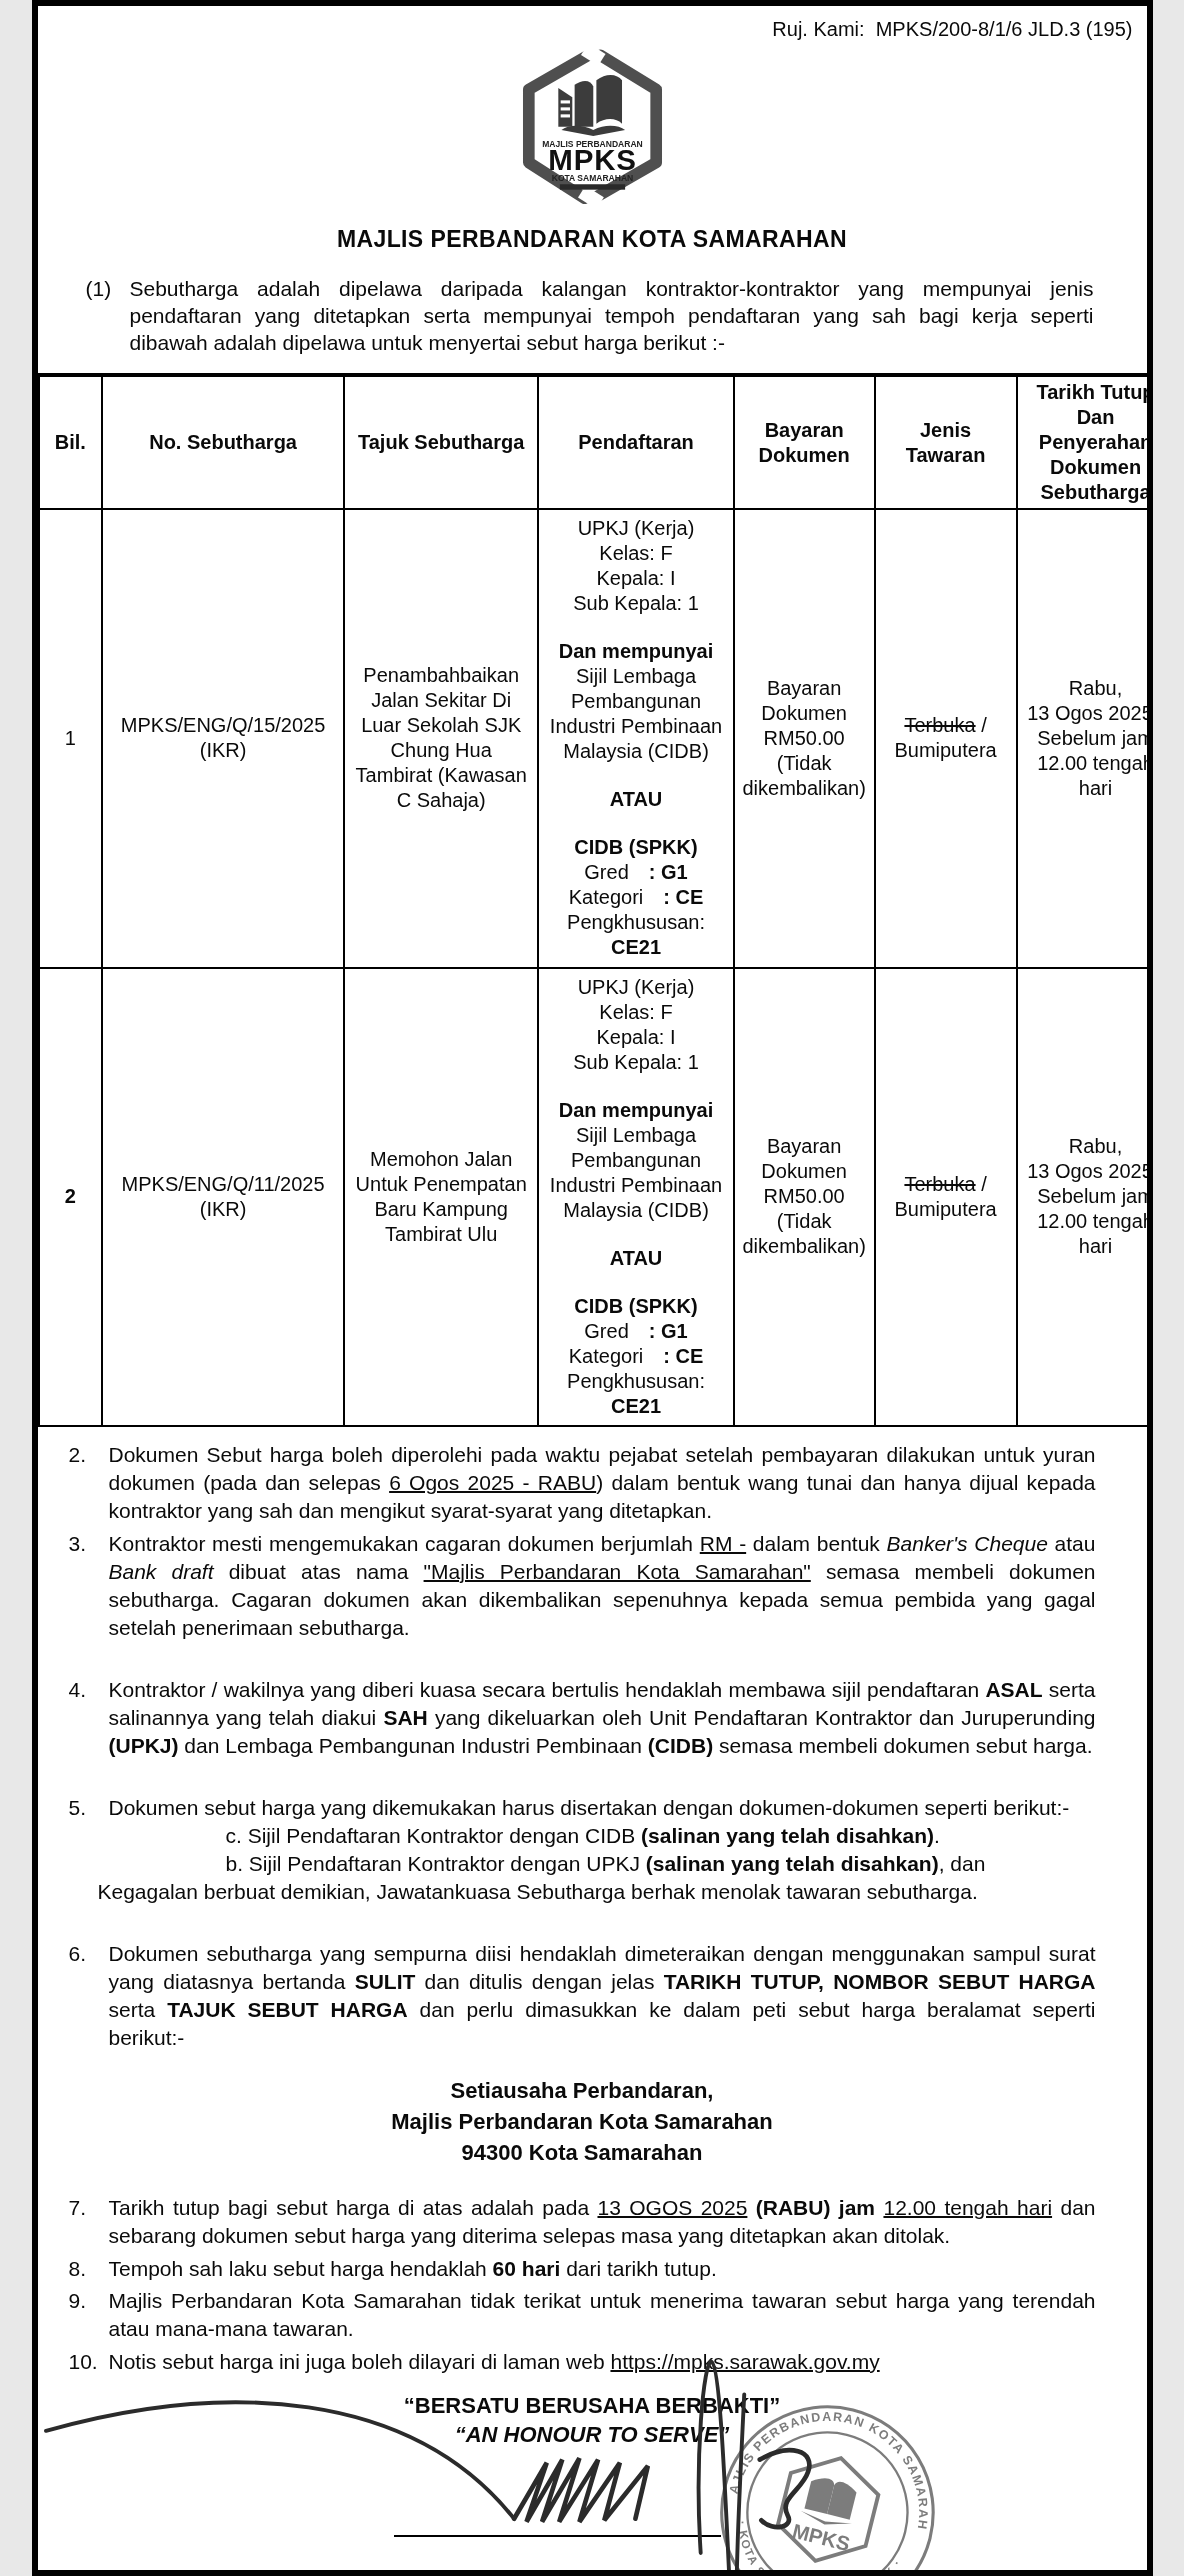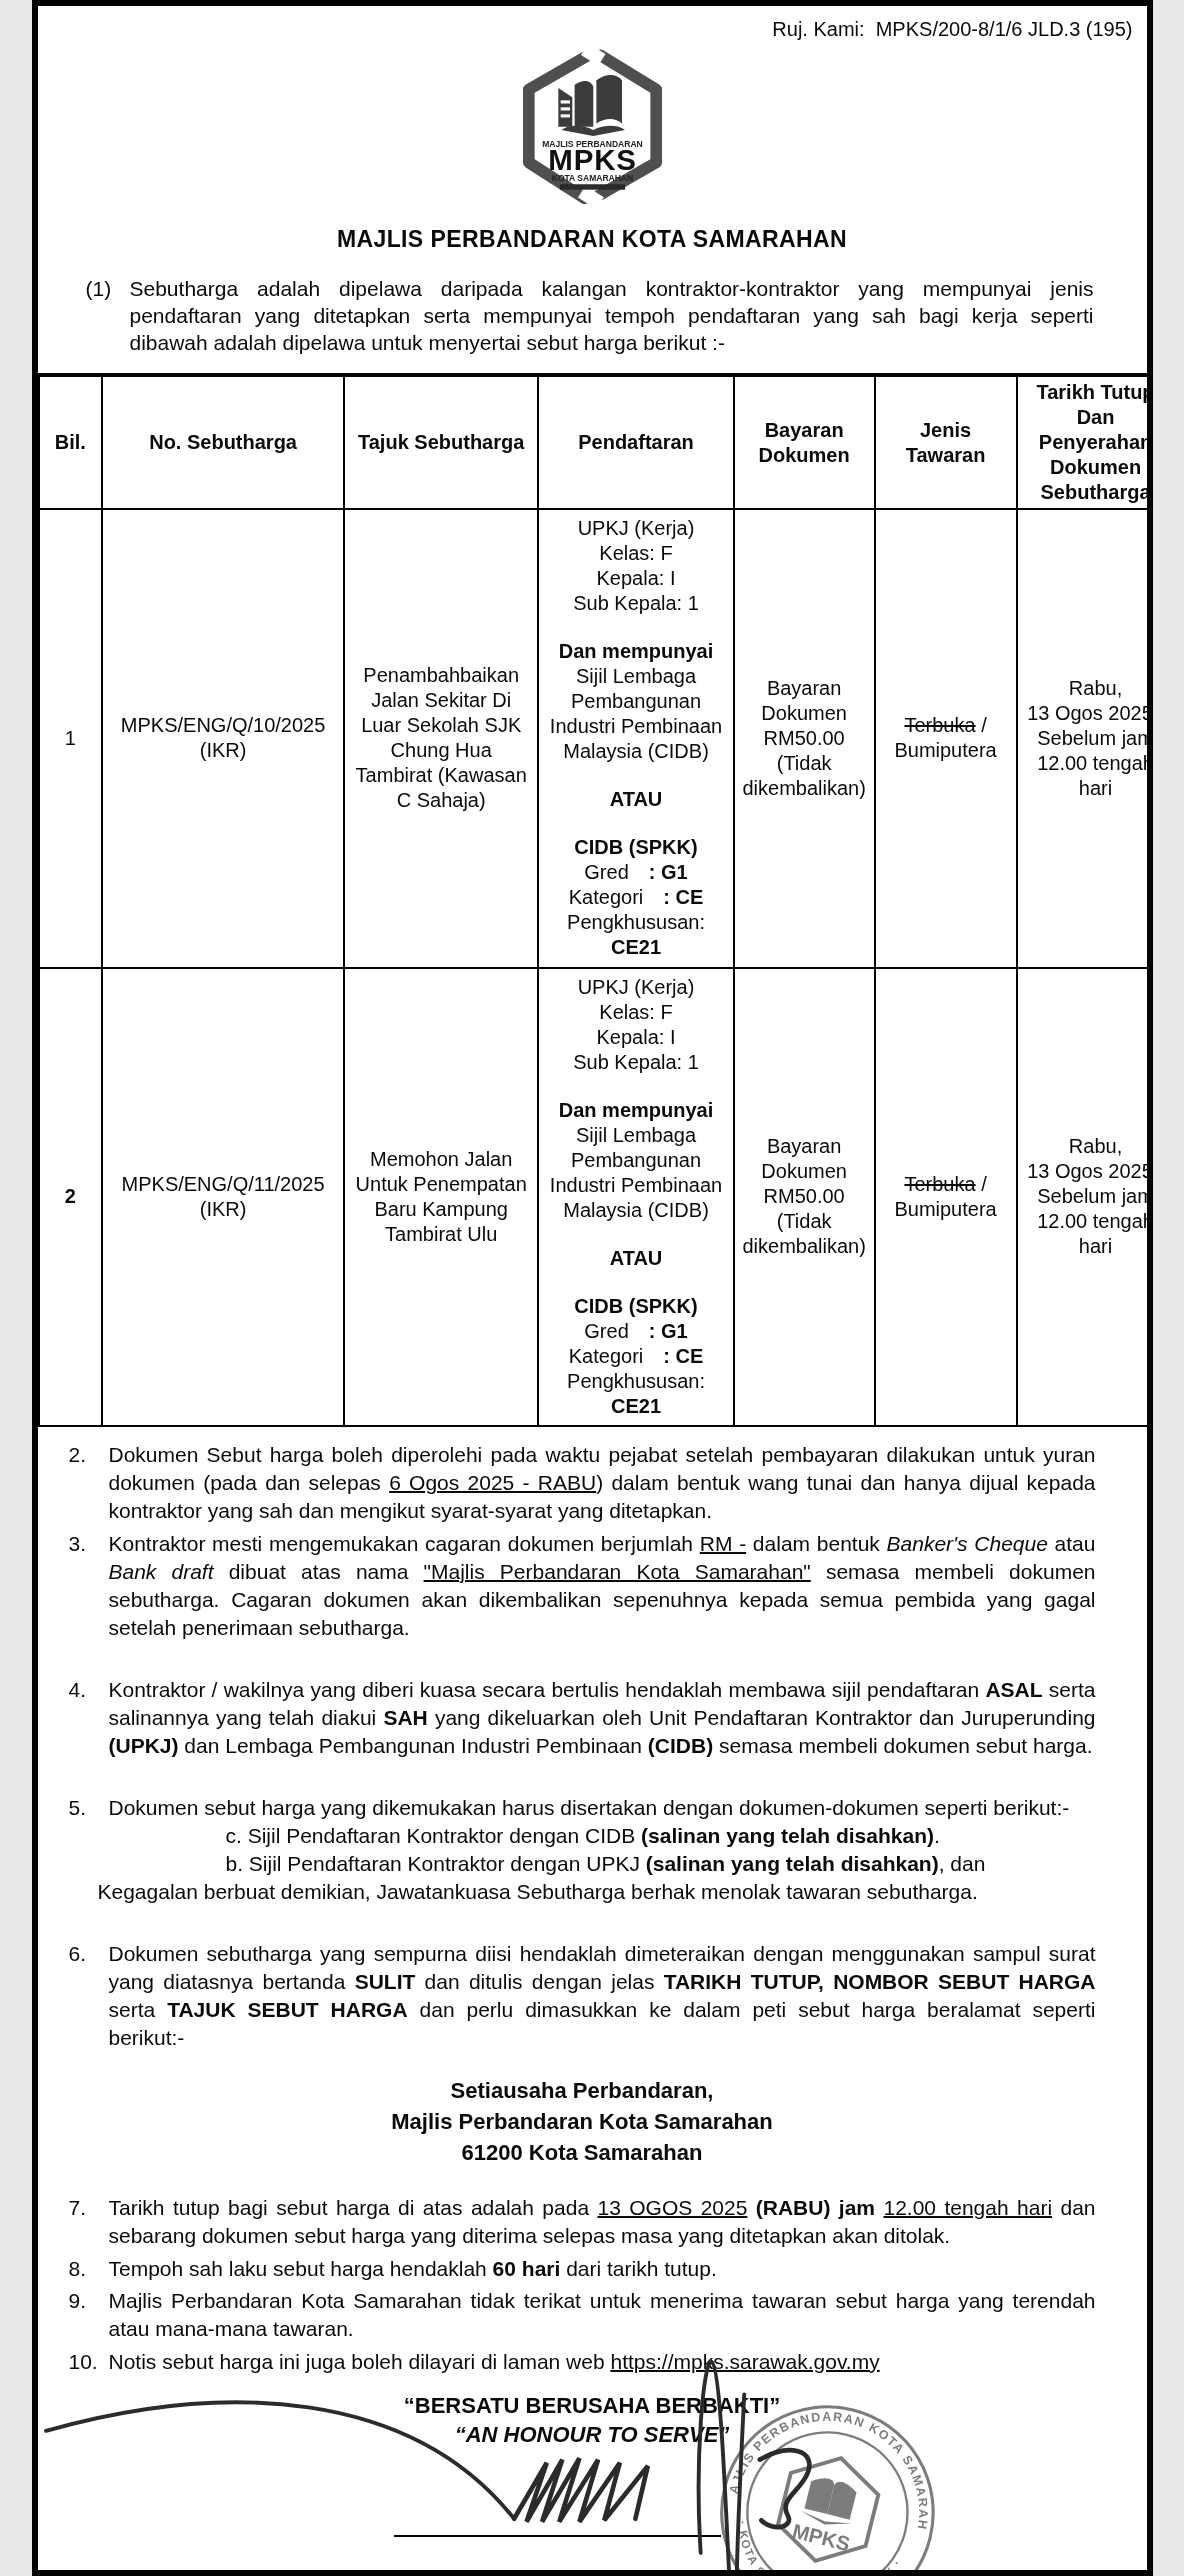--- a/index.html
+++ b/index.html
@@ -130,21 +130,21 @@
         <th>Pendaftaran</th>
         <th>Bayaran Dokumen</th>
         <th>Jenis Tawaran</th>
         <th>Tarikh Tutup Dan Penyerahan Dokumen Sebutharga</th>
       </tr>
     </thead>
     <tbody>
       <tr class="job-row">
         <td>1</td>
         <td>
-          <div>MPKS/ENG/Q/10/2025</div>
+          <div>MPKS/ENG/Q/15/2025</div>
           <div>(IKR)</div>
         </td>
         <td>Penambahbaikan Jalan Sekitar Di Luar Sekolah SJK Chung Hua Tambirat (Kawasan C Sahaja)</td>
         <td class="pend">
           <div>UPKJ (Kerja)</div>
           <div>Kelas: F</div>
           <div>Kepala: I</div>
           <div>Sub Kepala: 1</div>
           <div class="gap"></div>
           <div class="b">Dan mempunyai</div>
@@ -245,21 +245,21 @@
     </div>
 
     <div class="note sp-lg">
       <span class="note-num">6.</span>
       <span class="note-body"><span>Dokumen sebutharga yang sempurna diisi hendaklah dimeteraikan dengan menggunakan sampul surat yang diatasnya bertanda </span><span class="b">SULIT</span><span> dan ditulis dengan jelas </span><span class="b">TARIKH TUTUP</span><span class="b">, </span><span class="b">NOMBOR SEBUT HARGA</span><span> serta </span><span class="b">TAJUK SEBUT HARGA</span><span> dan perlu dimasukkan ke dalam peti sebut harga beralamat seperti berikut:-</span></span>
     </div>
 
     <div class="address">
       <div>Setiausaha Perbandaran,</div>
       <div>Majlis Perbandaran Kota Samarahan</div>
-      <div>61200 Kota Samarahan</div>
+      <div>94300 Kota Samarahan</div>
     </div>
 
     <div class="note">
       <span class="note-num">7.</span>
       <span class="note-body"><span>Tarikh tutup bagi sebut harga di atas adalah pada  </span><span class="bu">13 OGOS 2025</span><span class="b"> (RABU) jam </span><span class="bu">12.00 tengah hari</span><span>  dan sebarang dokumen sebut harga  yang diterima selepas masa yang ditetapkan akan ditolak.</span></span>
     </div>
 
     <div class="note">
       <span class="note-num">8.</span>
       <span class="note-body"><span>Tempoh sah laku sebut harga hendaklah </span><span class="b">60 hari</span><span> dari tarikh tutup.</span></span>

